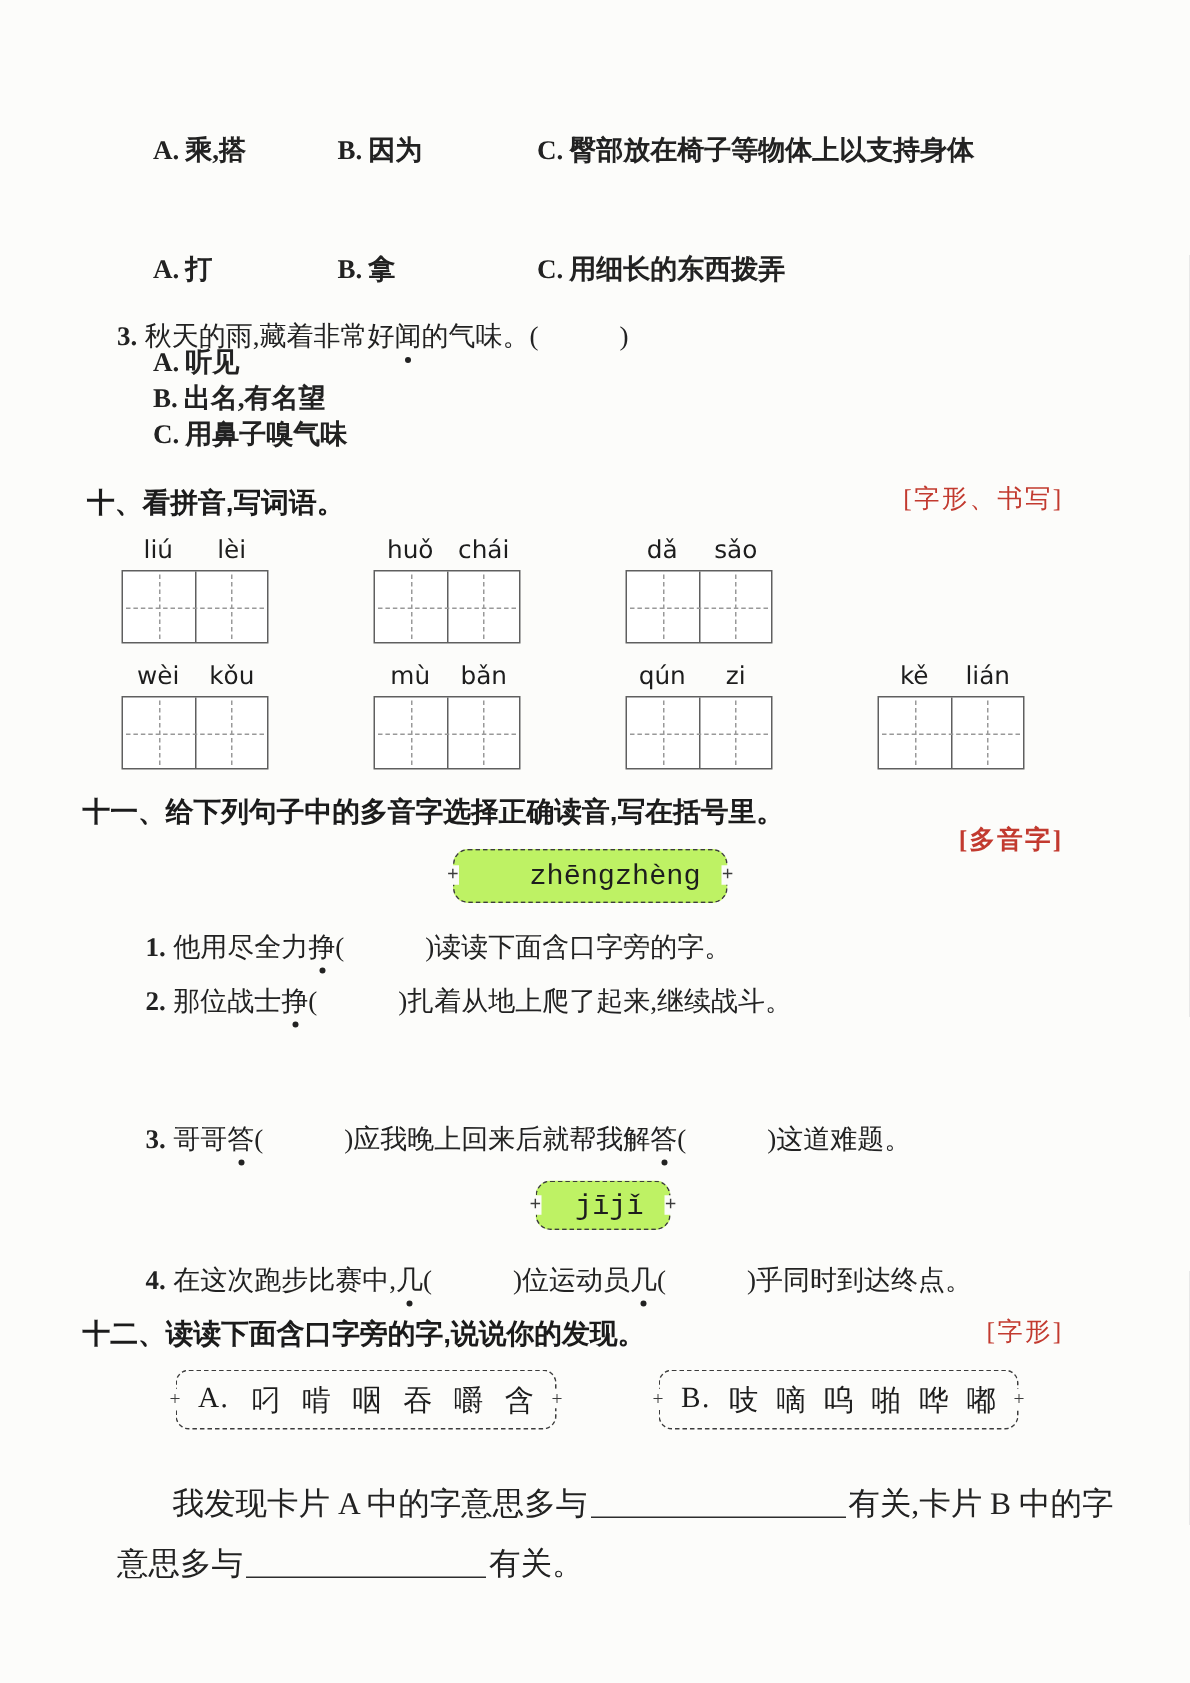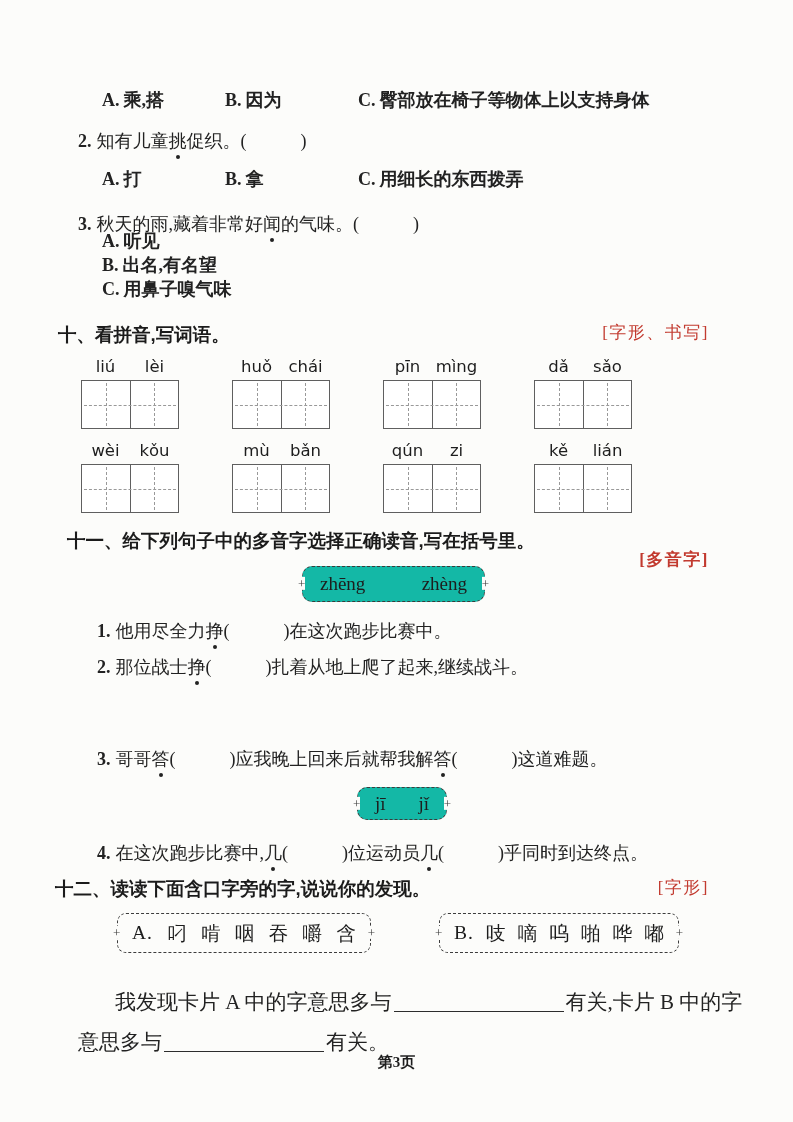--- a/index.html
+++ b/index.html
@@ -21,34 +21,34 @@
   .opt-1{width:123px;} .opt-2{width:133px;}
   .opt-label{margin-right:4px;}
   
   .range-header{position:absolute;left:55px;top:272px;margin:0;font-size:21px;font-weight:700;
     color:var(--pink,#c24a6a);font-family:"Liberation Sans","DejaVu Sans",sans-serif;letter-spacing:1px;}
   .sec-title{position:absolute;font-size:18.5px;font-weight:700;color:#1b1b1b;white-space:nowrap;
     font-family:"Liberation Sans","DejaVu Sans",sans-serif;}
   .tag{position:absolute;right:84px;color:var(--red,#c23a2f);font-size:17px;letter-spacing:1.5px;
     font-family:"Liberation Serif","DejaVu Serif",serif;}
   
-  .pinrow{position:absolute;display:flex;gap:53px;}
+  .pinrow{position:absolute;display:flex;gap:70px;}
   .pgroup{width:98px;}
   .pylabels{display:flex;height:21px;margin-bottom:2px;
     font-family:"DejaVu Sans","Liberation Sans",sans-serif;font-size:16.5px;color:#1d1d1d;}
   .pysyll{flex:1;text-align:center;}
   .pbox{display:flex;height:49px;border:1.5px solid #5f5f5f;position:relative;background:#fff;box-sizing:border-box;}
   .pbox::after{content:"";position:absolute;left:2px;right:2px;top:50%;border-top:1.3px dashed #999;}
   .pcell{flex:1;position:relative;}
   .pcell + .pcell{border-left:1.4px solid #5f5f5f;}
   .pcell::before{content:"";position:absolute;top:2px;bottom:2px;left:50%;border-left:1.3px dashed #999;}
   
-  .pybox{position:absolute;border:1.7px dashed #3c3c3c;border-radius:10px;background:#14b8a6;
-    display:flex;align-items:center;justify-content:space-between;padding:0 17px;box-sizing:border-box;
-    font-family:Liberation Serif, serif;font-size:19px;color:#1d1d1d;}
+  .pybox{position:absolute;border:1.7px dashed #3c3c3c;border-radius:10px;background:#bef264;
+    display:flex;align-items:center;justify-content:flex-end;padding:0 17px;box-sizing:border-box;
+    font-family:Liberation Mono, monospace;font-size:19px;color:#1d1d1d;}
   .pybox::before,.pybox::after{position:absolute;top:50%;transform:translateY(-55%);
     font-size:13px;color:#3c3c3c;background:#fcfcfa;line-height:1;}
   .pybox::before{content:"+";left:-5px;}
   .pybox::after{content:"+";right:-5px;}
   
   .card{position:absolute;height:40px;border:1.7px dashed #3c3c3c;border-radius:9px;background:#fcfcfa;
     display:flex;align-items:center;justify-content:space-between;padding:0 14px;box-sizing:border-box;
     font-size:19.5px;color:#1d1d1d;}
   .card::before,.card::after{position:absolute;top:50%;transform:translateY(-55%);
     font-size:13px;color:#3c3c3c;background:#fcfcfa;line-height:1;}
@@ -65,21 +65,21 @@
   
   .pos-q1opts{left:102px;top:88px;}
   .pos-q2{left:78px;top:129px;}
   .pos-q2opts{left:102px;top:167px;}
   .pos-q3{left:78px;top:212px;}
   .pos-q3opts{left:102px;top:229px;flex-direction:column;}
   .pos-s10title{left:58px;top:322px;}
   .pos-s10tag{top:321px;}
   .pos-pinrow1{left:81px;top:357px;}
   .pos-pinrow2{left:81px;top:441px;}
-  .pos-s11title{left:55px;top:528px;margin-left:12px;}
+  .pos-s11title{left:55px;top:528px;}
   .pos-s11tag{top:548px;font-weight:bold;}
   .pos-box1{left:302px;top:566px;width:183px;height:36px;}
   .pos-sent1{left:97px;top:619px;}
   .pos-sent2{left:97px;top:655px;}
   .pos-box2{left:342px;top:693px;width:116px;height:35px;}
   .pos-sent3{left:97px;top:747px;}
   .pos-box3{left:357px;top:787px;width:90px;height:33px;}
   .pos-sent4{left:97px;top:841px;}
   .pos-s12title{left:55px;top:876px;}
   .pos-s12tag{top:876px;}
@@ -91,21 +91,20 @@
 </head>
 <body>
 
 <div class="page">
 
   <div class="opt-row pos-q1opts">
       <span class="opt opt-1"><span class="opt-label">A.</span><span class="opt-text">乘,搭</span></span>
       <span class="opt opt-2"><span class="opt-label">B.</span><span class="opt-text">因为</span></span>
       <span class="opt opt-3"><span class="opt-label">C.</span><span class="opt-text">臀部放在椅子等物体上以支持身体</span></span>
     </div>
-  <div class="q-line pos-q2"><span class="qnum">2.</span><span>知有儿童</span><span class="dotc">挑</span><span>促织。(</span><span class="paren-gap"></span><span>)</span></div>
   <div class="opt-row pos-q2opts">
       <span class="opt opt-1"><span class="opt-label">A.</span><span class="opt-text">打</span></span>
       <span class="opt opt-2"><span class="opt-label">B.</span><span class="opt-text">拿</span></span>
       <span class="opt opt-3"><span class="opt-label">C.</span><span class="opt-text">用细长的东西拨弄</span></span>
     </div>
   <div class="q-line pos-q3"><span class="qnum">3.</span><span>秋天的雨,藏着非常好</span><span class="dotc">闻</span><span>的气味。(</span><span class="paren-gap"></span><span>)</span></div>
   <div class="opt-row pos-q3opts">
       <span class="opt opt-1"><span class="opt-label">A.</span><span class="opt-text">听见</span></span>
       <span class="opt opt-2"><span class="opt-label">B.</span><span class="opt-text">出名,有名望</span></span>
       <span class="opt opt-3"><span class="opt-label">C.</span><span class="opt-text">用鼻子嗅气味</span></span>
@@ -130,30 +129,20 @@
           <span class="pysyll">huǒ</span>
           <span class="pysyll">chái</span>
         </div>
         <div class="pbox">
           <div class="pcell"></div>
           <div class="pcell"></div>
         </div>
       </div>
       <div class="pgroup">
         <div class="pylabels">
-          <span class="pysyll">pīn</span>
-          <span class="pysyll">mìng</span>
-        </div>
-        <div class="pbox">
-          <div class="pcell"></div>
-          <div class="pcell"></div>
-        </div>
-      </div>
-      <div class="pgroup">
-        <div class="pylabels">
           <span class="pysyll">dǎ</span>
           <span class="pysyll">sǎo</span>
         </div>
         <div class="pbox">
           <div class="pcell"></div>
           <div class="pcell"></div>
         </div>
       </div>
     </div>
   <div class="pinrow pos-pinrow2">
@@ -198,21 +187,21 @@
         </div>
       </div>
     </div>
 
   <div class="sec-title pos-s11title">十一、给下列句子中的多音字选择正确读音,写在括号里。</div>
   <div class="tag pos-s11tag">[多音字]</div>
   <div class="pybox pos-box1">
       <span class="pyopt">zhēng</span>
       <span class="pyopt">zhèng</span>
     </div>
-  <div class="q-line pos-sent1"><span class="qnum">1.</span><span>他用尽全力</span><span class="dotc">挣</span><span>(</span><span class="paren-gap"></span><span>)在这次跑步比赛中。</span></div>
+  <div class="q-line pos-sent1"><span class="qnum">1.</span><span>他用尽全力</span><span class="dotc">挣</span><span>(</span><span class="paren-gap"></span><span>)读读下面含口字旁的字。</span></div>
   <div class="q-line pos-sent2"><span class="qnum">2.</span><span>那位战士</span><span class="dotc">挣</span><span>(</span><span class="paren-gap"></span><span>)扎着从地上爬了起来,继续战斗。</span></div>
   <div class="q-line pos-sent3"><span class="qnum">3.</span><span>哥哥</span><span class="dotc">答</span><span>(</span><span class="paren-gap"></span><span>)应我晚上回来后就帮我解</span><span class="dotc">答</span><span>(</span><span class="paren-gap"></span><span>)这道难题。</span></div>
   <div class="pybox pos-box3">
       <span class="pyopt">jī</span>
       <span class="pyopt">jǐ</span>
     </div>
   <div class="q-line pos-sent4"><span class="qnum">4.</span><span>在这次跑步比赛中,</span><span class="dotc">几</span><span>(</span><span class="paren-gap"></span><span>)位运动员</span><span class="dotc">几</span><span>(</span><span class="paren-gap"></span><span>)乎同时到达终点。</span></div>
 
   <div class="sec-title pos-s12title">十二、读读下面含口字旁的字,说说你的发现。</div>
   <div class="tag pos-s12tag">[字形]</div>
@@ -235,14 +224,13 @@
       <span class="card-char">嘟</span>
     </div>
 
   <div class="fill-line pos-fill1">
     <span>我发现卡片 A 中的字意思多与</span><span class="fill-blank fb1"></span><span>有关,卡片 B 中的字</span>
   </div>
   <div class="fill-line pos-fill2">
     <span>意思多与</span><span class="fill-blank fb2"></span><span>有关。</span>
   </div>
 
-  <div class="footer">第3页</div>
 </div>
 
 </body></html>

